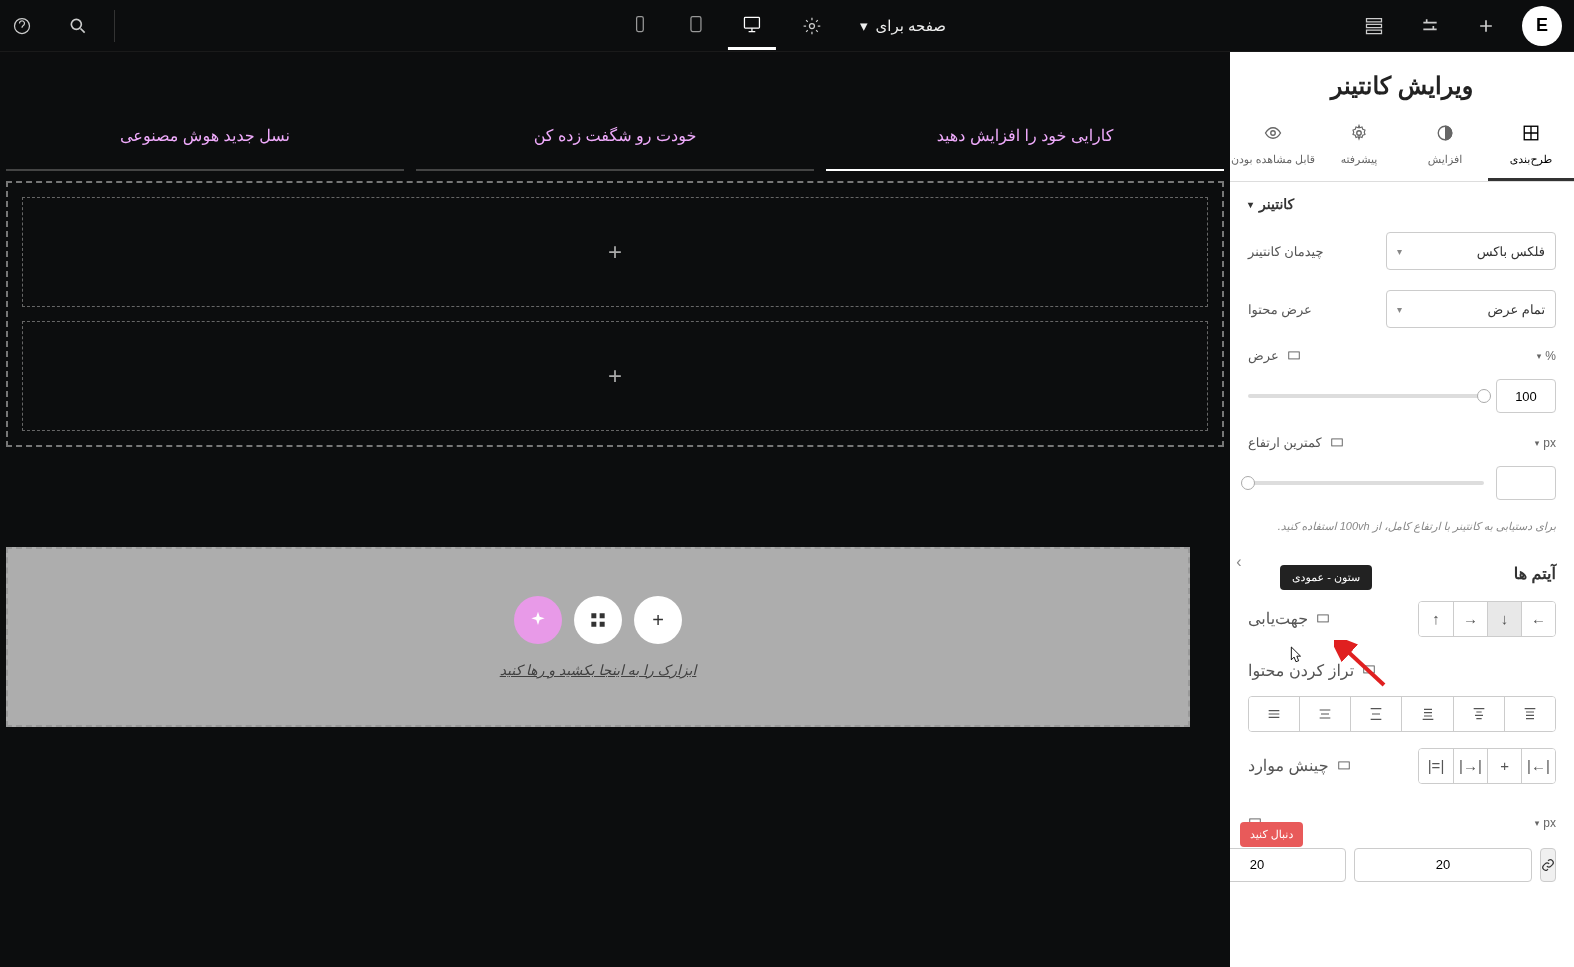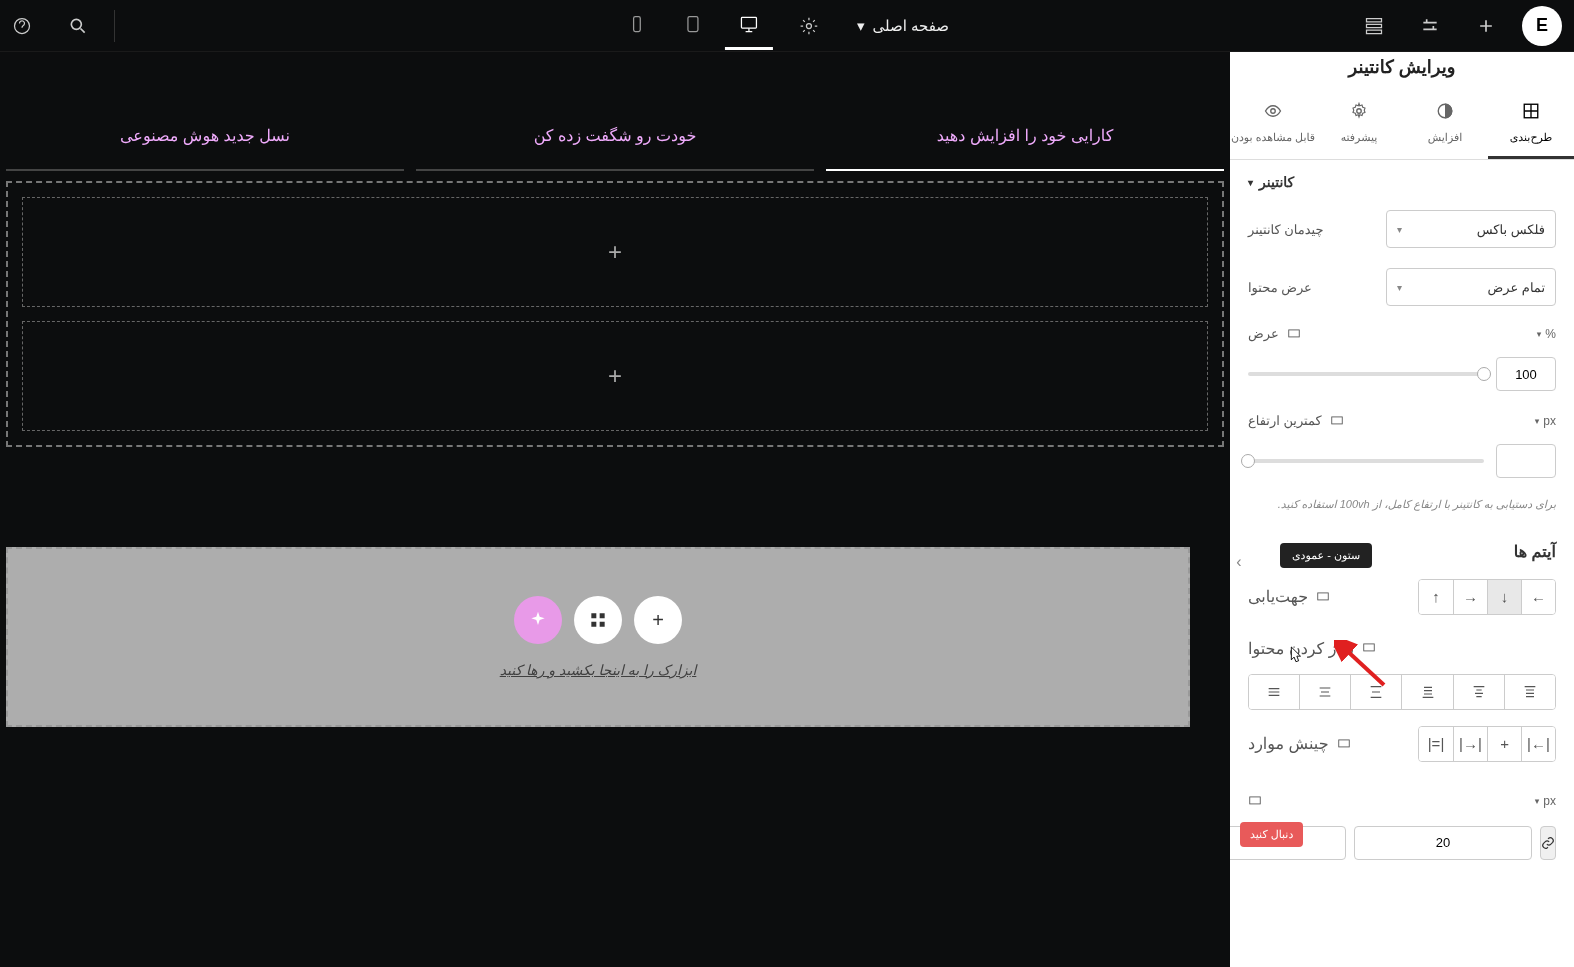--- a/index.html
+++ b/index.html
@@ -13,21 +13,21 @@
 .logo-btn { width: 40px; height: 40px; border-radius: 50%; background: #fff; display: flex; align-items: center; justify-content: center; color: #000; font-weight: bold; font-size: 18px; }
 .icon-btn { width: 40px; height: 40px; display: flex; align-items: center; justify-content: center; cursor: pointer; color: #ccc; }
 .page-selector { display: flex; align-items: center; gap: 8px; color: #eee; font-size: 15px; cursor: pointer; padding: 0 12px; }
 .device-btns { display: flex; gap: 8px; }
 .device-btn { width: 48px; height: 48px; display: flex; align-items: center; justify-content: center; cursor: pointer; color: #999; border-bottom: 3px solid transparent; }
 .device-btn.active { color: #fff; border-bottom-color: #fff; }
 .divider-v { width: 1px; height: 32px; background: #333; }
 
 
 .panel { position: absolute; top: 52px; right: 0; width: 344px; height: calc(100% - 52px); background: #fff; color: #333; overflow-y: auto; }
-.panel-header { text-align: center; padding: 4px 0 14px; font-size: 18px; font-weight: bold; color: #222; }
+.panel-header { text-align: center; padding: 20px 0 14px; font-size: 24px; font-weight: bold; color: #222; }
 .panel-tabs { display: flex; border-bottom: 1px solid #ddd; }
 .panel-tab { flex: 1; display: flex; flex-direction: column; align-items: center; gap: 6px; padding: 10px 0 12px; font-size: 11px; cursor: pointer; color: #666; border-bottom: 3px solid transparent; }
 .panel-tab.active { color: #000; border-bottom-color: #333; }
 .panel-tab-icon { font-size: 18px; }
 
 .section-head { display: flex; justify-content: flex-end; align-items: center; gap: 6px; padding: 14px 18px 10px; font-size: 14px; font-weight: bold; cursor: pointer; }
 .section-head::after { content: '▾'; font-size: 10px; }
 
 .ctrl-row { display: flex; align-items: center; justify-content: space-between; padding: 10px 18px; font-size: 13px; }
 .ctrl-label { color: #555; display: flex; align-items: center; gap: 8px; }
@@ -105,21 +105,21 @@
     </div>
     <div class="icon-btn">
       <svg class="dev-icon" viewBox="0 0 24 24">
           <path d="M3 3h18v4H3zM3 10h18v4H3zM3 17h18v4H3z" fill="none" stroke-width="1.5"></path>
         </svg>
     </div>
   </div>
 
   <div class="topbar-center">
     <div class="page-selector">
-      <span>صفحه اصلی</span>
+      <span>صفحه برای</span>
       <span>▾</span>
     </div>
     <div class="icon-btn">
       <svg class="dev-icon" viewBox="0 0 24 24">
           <circle cx="12" cy="12" r="3" fill="none" stroke-width="1.5"></circle>
           <path d="M12 2v3M12 19v3M2 12h3M19 12h3M5 5l2 2M17 17l2 2M5 19l2-2M17 7l2-2" stroke-width="1.5"></path>
         </svg>
     </div>
     <div class="device-btns">
       <div class="device-btn active">

